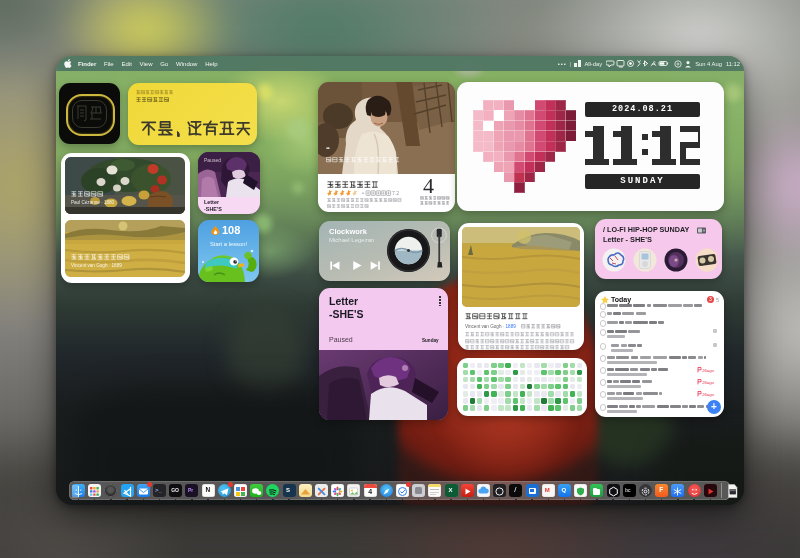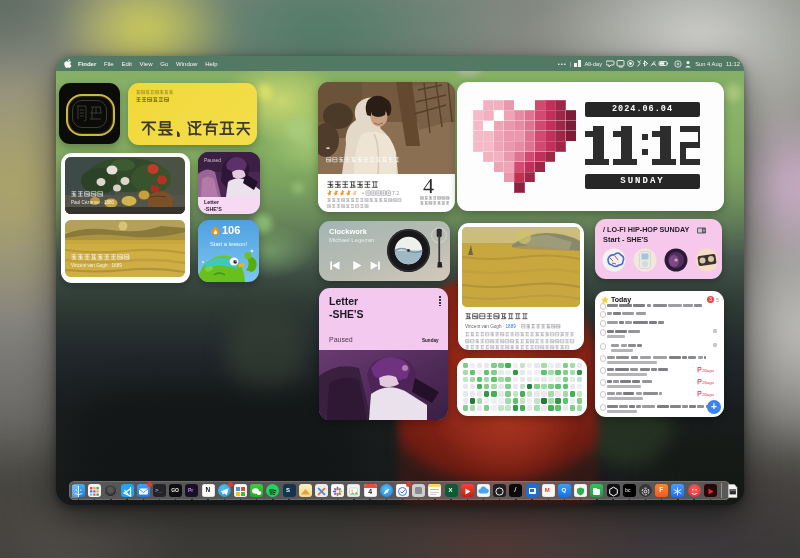--- a/index.html
+++ b/index.html
@@ -171,21 +171,21 @@
     <div class="abs" style="left:6px;top:5px;font-size:5px;color:rgba(235,225,235,.8);">Paused</div>
     <div class="abs" style="left:0;top:45px;width:62px;height:17px;background:#f7d9f3;"></div>
     <div class="abs" style="left:6px;top:47px;font-size:5.4px;font-weight:bold;color:#2a2030;">Letter</div>
     <div class="abs" style="left:6px;top:54px;font-size:5.4px;font-weight:bold;color:#2a2030;">-SHE'S</div>
   </div>
   <div class="wg" id="wE" style="left:142px;top:164px;width:61px;height:62px;background:linear-gradient(180deg,#4fa0e2,#7ec7f0);overflow:hidden;">
     <svg class="abs" style="left:13px;top:6px;" width="9" height="11" viewBox="0 0 9 11">
         <path d="M4.5 0 Q7 3 8.5 6 A4.5 4.5 0 0 1 0 6 Q1.5 3 4.5 0z" fill="#f5930c"></path>
         <path d="M4.5 4 Q6 5.5 6.3 7 A2 2 0 0 1 2.6 7 Q3.2 5.5 4.5 4z" fill="#fff"></path>
       </svg>
-    <div class="abs" style="left:24px;top:4px;font-size:11px;font-weight:bold;color:#fff;">106</div>
+    <div class="abs" style="left:24px;top:4px;font-size:11px;font-weight:bold;color:#fff;">108</div>
     <div class="abs" style="left:0;top:21px;width:61px;text-align:center;font-size:5.8px;color:rgba(255,255,255,.92);">Start a lesson!</div>
     <svg class="abs" style="left:0;top:27px;" width="61" height="35" viewBox="0 0 61 35">
       <circle cx="54" cy="4" r="1.3" fill="#d8f2fc"></circle>
         <circle cx="49" cy="10" r="0.9" fill="#d8f2fc"></circle>
         <circle cx="5" cy="15" r="1.1" fill="#d8f2fc"></circle>
       <path d="M0 35 q1 -17 14 -23 q12 -5 23 1 q9 5 10 22z" fill="#68c01e"></path>
       <path d="M8 16 q11 -8 24 -4 l8 4 l-1.5 6 q-17 -7 -32 0z" fill="#3ec8c0"></path>
       <path d="M14 11 q10 -5 20 -1 l4 2 q-14 -4 -22 0z" fill="#72ca28"></path>
       <ellipse cx="36" cy="14.5" rx="4.4" ry="4" fill="#fff"></ellipse>
       <circle cx="37.2" cy="14.8" r="1.9" fill="#2d2d2f"></circle>
@@ -365,21 +365,21 @@
         <rect x="30.9" y="61.8" width="10.30" height="10.30" fill="#efa4b6" stroke="rgba(255,255,255,.28)" stroke-width=".7"></rect>
         <rect x="41.2" y="61.8" width="10.30" height="10.30" fill="#d24a72" stroke="rgba(255,255,255,.28)" stroke-width=".7"></rect>
         <rect x="51.5" y="61.8" width="10.30" height="10.30" fill="#c22f58" stroke="rgba(255,255,255,.28)" stroke-width=".7"></rect>
         <rect x="61.8" y="61.8" width="10.30" height="10.30" fill="#9e2646" stroke="rgba(255,255,255,.28)" stroke-width=".7"></rect>
         <rect x="30.9" y="72.1" width="10.30" height="10.30" fill="#ea98ae" stroke="rgba(255,255,255,.28)" stroke-width=".7"></rect>
         <rect x="41.2" y="72.1" width="10.30" height="10.30" fill="#c0314f" stroke="rgba(255,255,255,.28)" stroke-width=".7"></rect>
         <rect x="51.5" y="72.1" width="10.30" height="10.30" fill="#9e2646" stroke="rgba(255,255,255,.28)" stroke-width=".7"></rect>
         <rect x="41.2" y="82.4" width="10.30" height="10.30" fill="#8f2040" stroke="rgba(255,255,255,.28)" stroke-width=".7"></rect>
       </svg>
     <div class="abs" style="left:128px;top:20px;width:115px;height:15px;background:#262626;border-radius:2px;"></div>
-    <div class="abs" style="left:128px;top:20px;width:115px;height:15px;line-height:15px;text-align:center;font-family:'Liberation Mono',monospace;font-weight:bold;font-size:8.5px;color:#fff;letter-spacing:1px;">2024.06.04</div>
+    <div class="abs" style="left:128px;top:20px;width:115px;height:15px;line-height:15px;text-align:center;font-family:'Liberation Mono',monospace;font-weight:bold;font-size:8.5px;color:#fff;letter-spacing:1px;">2024.08.21</div>
     <svg class="abs" style="left:128px;top:44px;" width="115" height="39" viewBox="0 0 115 39" shape-rendering="crispEdges" fill="#2d2d2d">
         <rect x="8.0" y="0.0" width="11.0" height="33.2"></rect>
         <rect x="0.0" y="5.4" width="8.0" height="5.8"></rect>
         <rect x="0.0" y="32.7" width="24.0" height="5.8"></rect>
         <rect x="36.0" y="0.0" width="11.0" height="33.2"></rect>
         <rect x="28.0" y="5.4" width="8.0" height="5.8"></rect>
         <rect x="28.0" y="32.7" width="24.0" height="5.8"></rect>
         <rect x="56.5" y="8.0" width="6.3" height="6.3"></rect>
         <rect x="56.5" y="23.0" width="6.3" height="6.3"></rect>
         <rect x="75.0" y="0.0" width="11.0" height="33.2"></rect>
@@ -528,21 +528,21 @@
         <path d="M100.3 0.5 H103.9 M100.3 3.9 H103.9 M100.3 0.5 V3.9 M103.9 0.5 V3.9 M100.3 2.1 H103.9" stroke="#9698a0" stroke-width="0.50" fill="none"></path>
       </svg>
   </div>
   <div class="wg" id="wJ" style="left:539px;top:163px;width:127px;height:60px;background:#f6c9ec;">
     <div class="abs" style="left:8px;top:6px;font-size:7.2px;font-weight:bold;color:#1c1c20;">/ LO-FI HIP-HOP SUNDAY</div>
     <svg class="abs" style="left:102px;top:6.5px;" width="9" height="8" viewBox="0 0 9 8">
         <rect x="0" y="1.5" width="9" height="6" rx="1" fill="#5a5a60"></rect>
         <rect x="1" y="2.5" width="4" height="4" rx="0.5" fill="#c8c8d0"></rect>
         <circle cx="7" cy="4.5" r="1.2" fill="#9a9aa4"></circle>
       </svg>
-    <div class="abs" style="left:8px;top:16px;font-size:7.4px;font-weight:bold;color:#1c1c20;">Start - SHE'S</div>
+    <div class="abs" style="left:8px;top:16px;font-size:7.4px;font-weight:bold;color:#1c1c20;">Letter - SHE'S</div>
     <svg class="abs" style="left:6px;top:28px;" width="116" height="26" viewBox="0 0 116 26">
       <circle cx="13" cy="13" r="11.5" fill="#f4f2f0"></circle>
       <path d="M7 12 q2 -5 6 -4 q4 -4 7 0 q4 2 2 6 q0 4 -4 4 q-4 3 -7 0 q-4 0 -4 -6z" fill="none" stroke="#4a6ac8" stroke-width="1.6"></path>
       <path d="M9 11 l3 3 M14 9 l3 4 M11 16 l4 1" stroke="#c84a5a" stroke-width="1"></path>
       <circle cx="44" cy="13" r="11.5" fill="#f2e8da"></circle>
       <rect x="38.5" y="4.5" width="11" height="17" rx="2" fill="#e8e8ea" stroke="#c8c8ca" stroke-width=".5"></rect>
       <rect x="40.5" y="6.5" width="7" height="6" rx="1" fill="#a8c4d8"></rect>
       <circle cx="44" cy="17" r="3" fill="#d8d8da"></circle>
       <circle cx="75" cy="13" r="11.5" fill="#2a1a33"></circle>
       <circle cx="75" cy="13" r="8" fill="#53305e"></circle>

